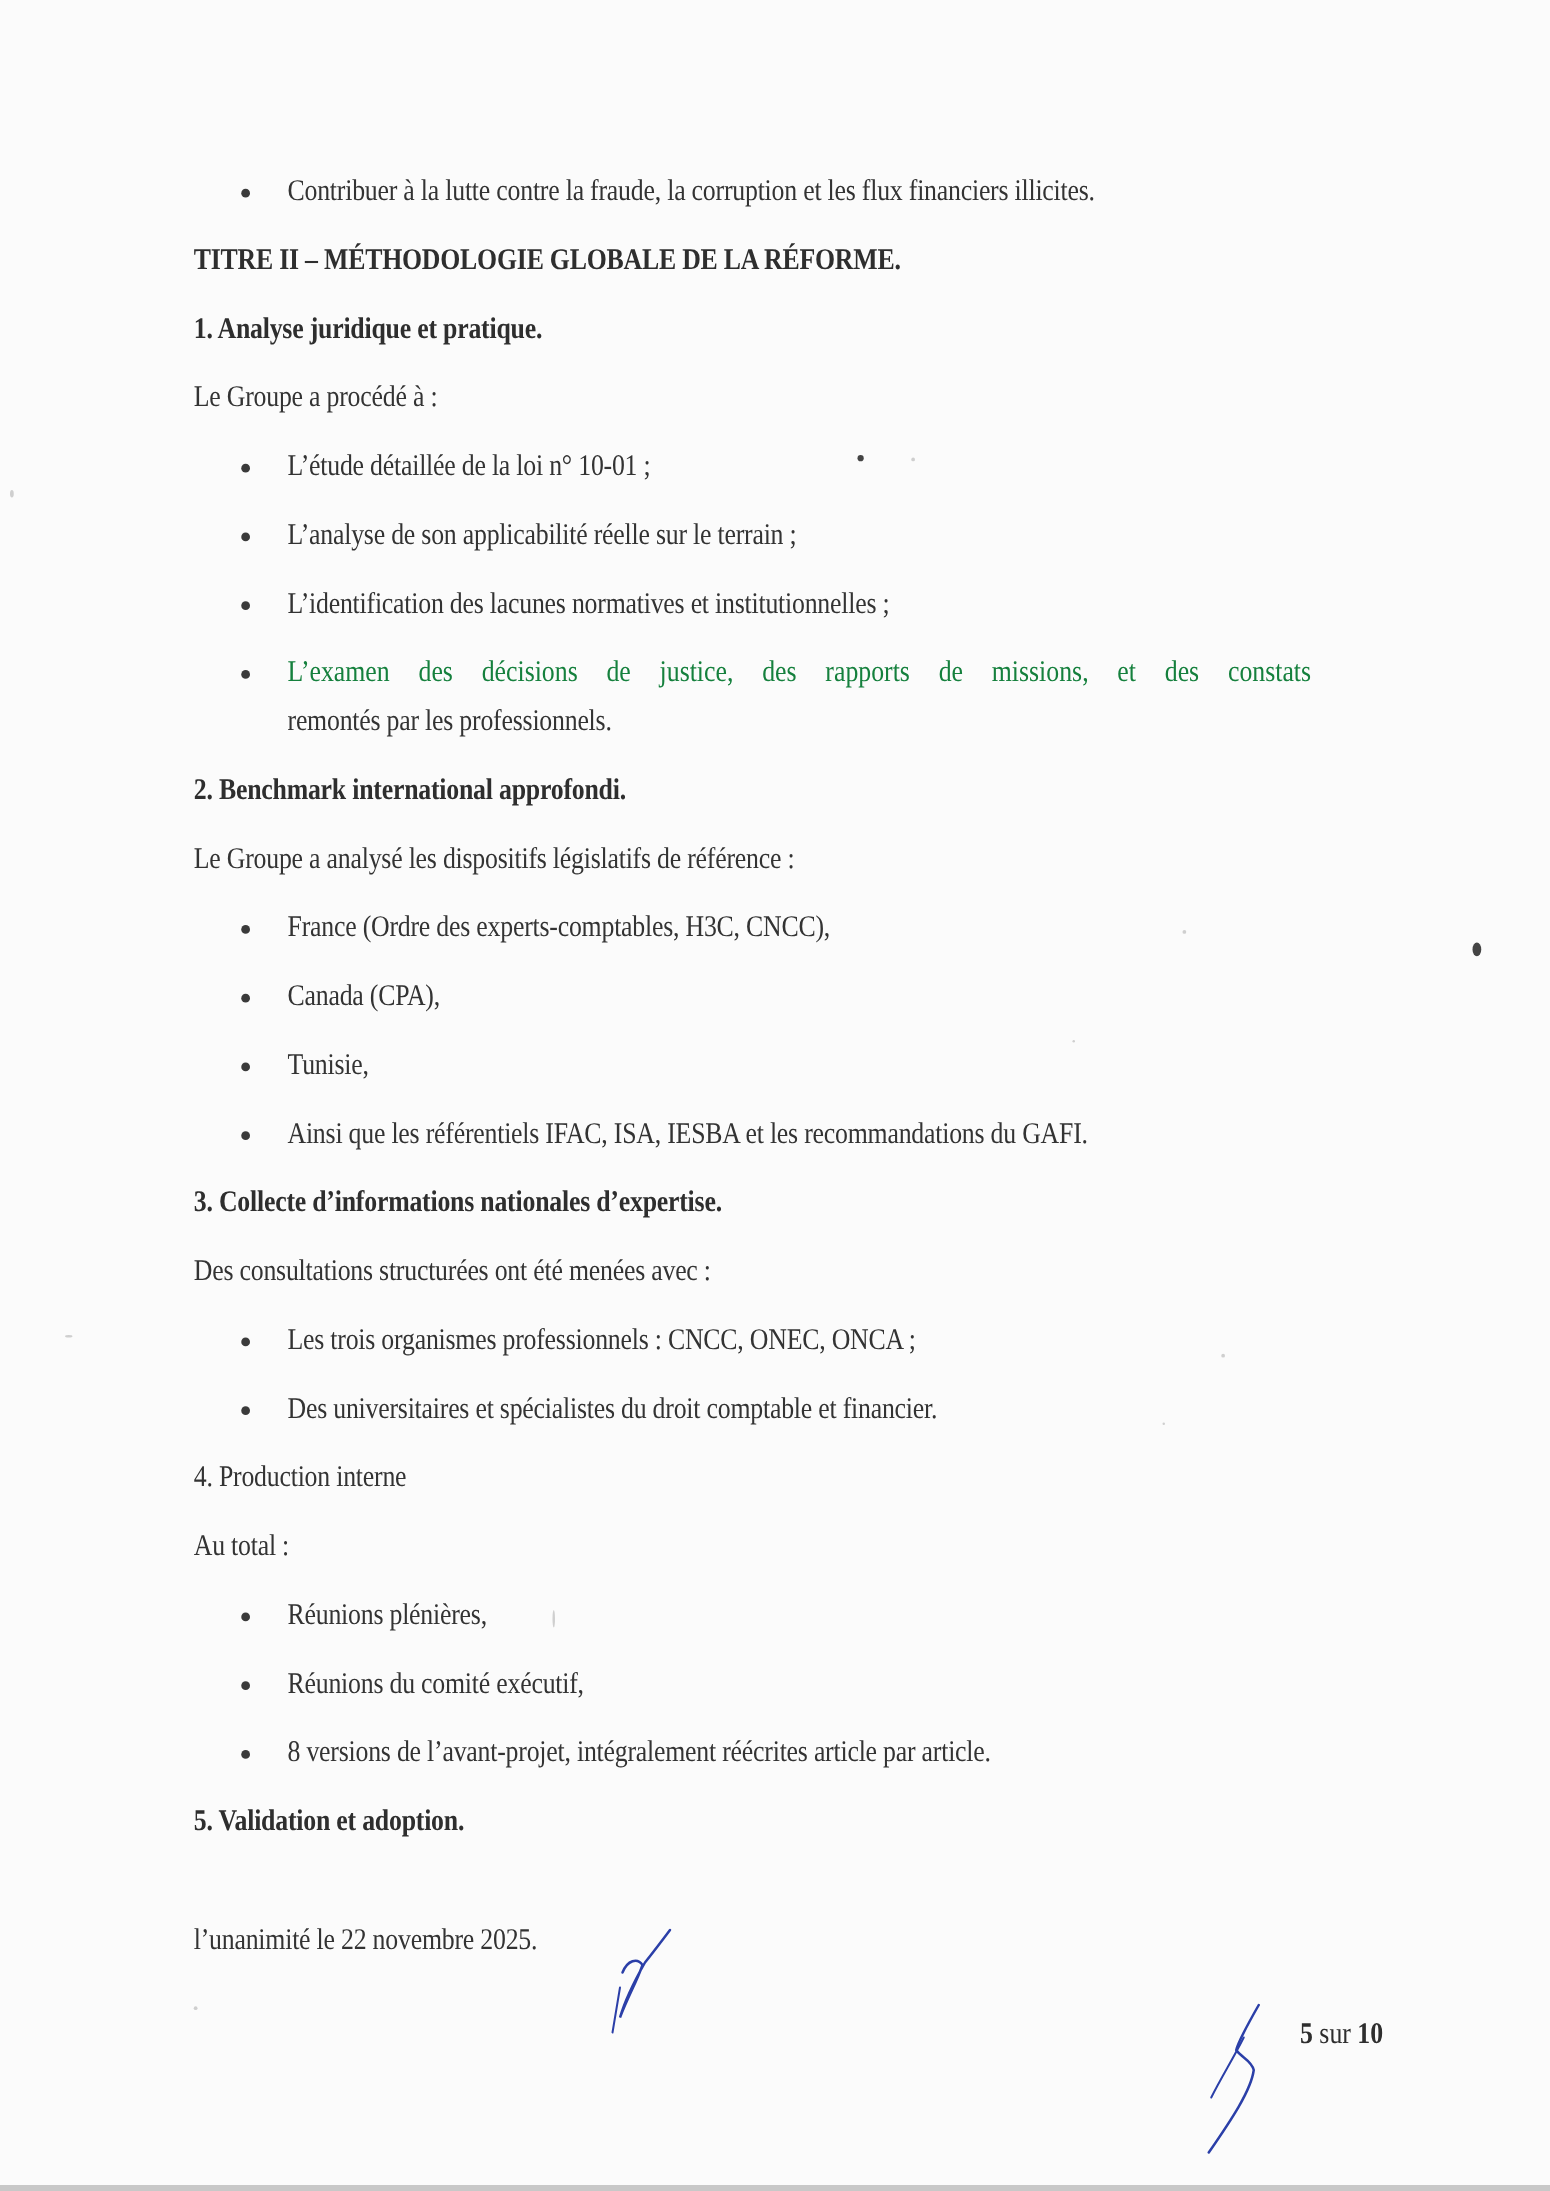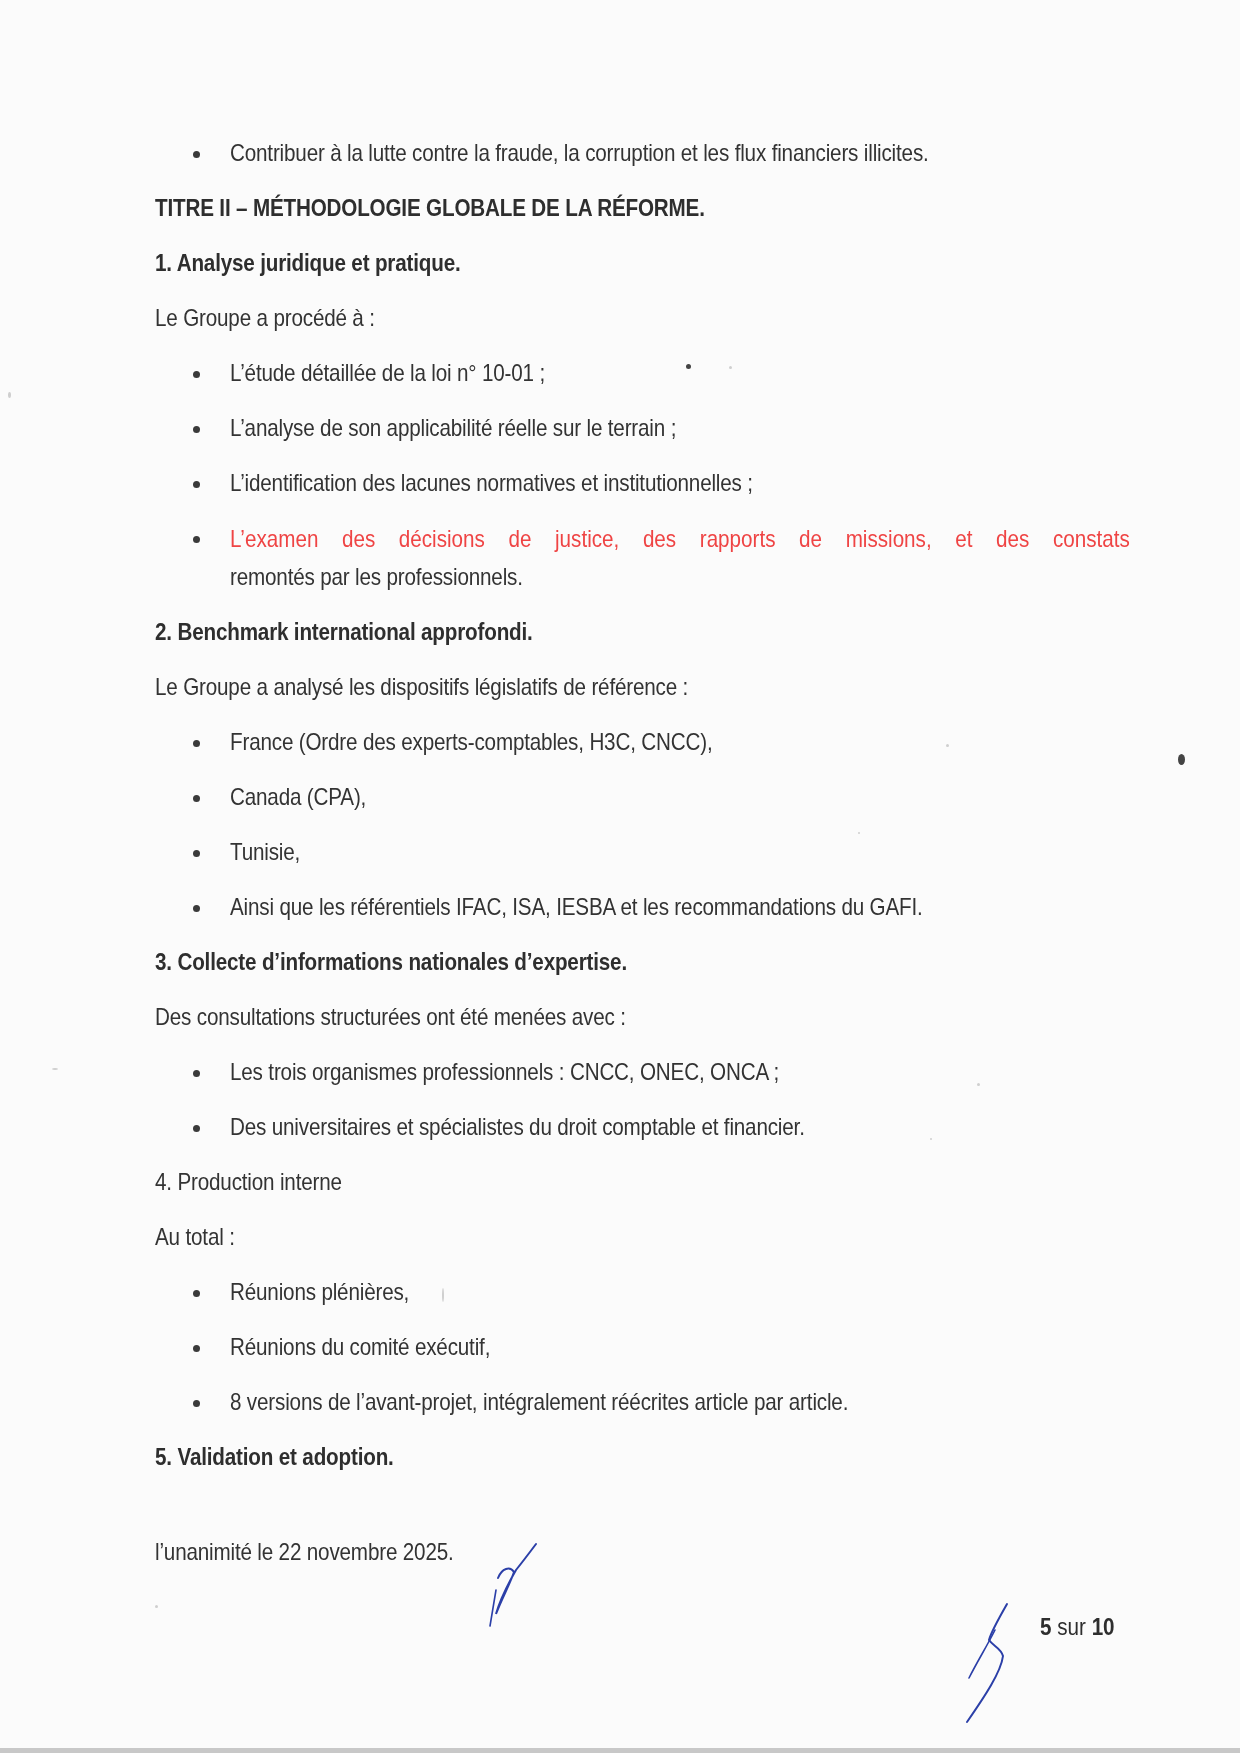--- a/index.html
+++ b/index.html
@@ -2,39 +2,39 @@
 <html><head>
 <meta charset="utf-8">
 <style>
   html, body { margin: 0; padding: 0; }
   body {
     width: 1240px; height: 1753px; position: relative; overflow: hidden;
     background: #fbfbfb;
     font-family: "Liberation Sans", sans-serif;
     color: #333333;
   }
-  .page { position: absolute; left: 0; top: 0; width: 1240px; height: 1485px; }
+  .page { position: absolute; left: 0; top: 0; width: 1240px; height: 1485px; font-family: Liberation Serif, serif; }
   .line {
     position: absolute; left: 155px; font-size: 24px; line-height: 30px;
     white-space: nowrap; transform-origin: left center;
     transform: scaleX(0.86); letter-spacing: -0.2px;
   }
   .bold { font-weight: bold; color: #2e2e2e; }
   .bullet-item { position: absolute; left: 0; width: 100%; }
   .bullet-dot {
     position: absolute; left: 193px; width: 7px; height: 7px; border-radius: 50%;
     background: #3a3a3a;
   }
   .bullet-text {
     position: absolute; left: 230px; font-size: 24px; line-height: 30px;
     white-space: nowrap; transform-origin: left center; transform: scaleX(0.86);
     letter-spacing: -0.2px;
   }
   .justify-wrap {
-    position: absolute; font-size: 24px; line-height: 39px; color: #ef4444;
+    position: absolute; font-size: 24px; line-height: 39px; color: #15803d;
   }
   .justify-line {
     display: block; text-align: justify; text-align-last: justify;
     white-space: nowrap; overflow: visible;
   }
   .page-num {
     position: absolute; left: 1040px; top: 1612px; font-size: 24px; line-height: 30px;
     transform: scaleX(0.86); transform-origin: left center; color: #2e2e2e;
   }
   .page-num b { font-weight: bold; }

